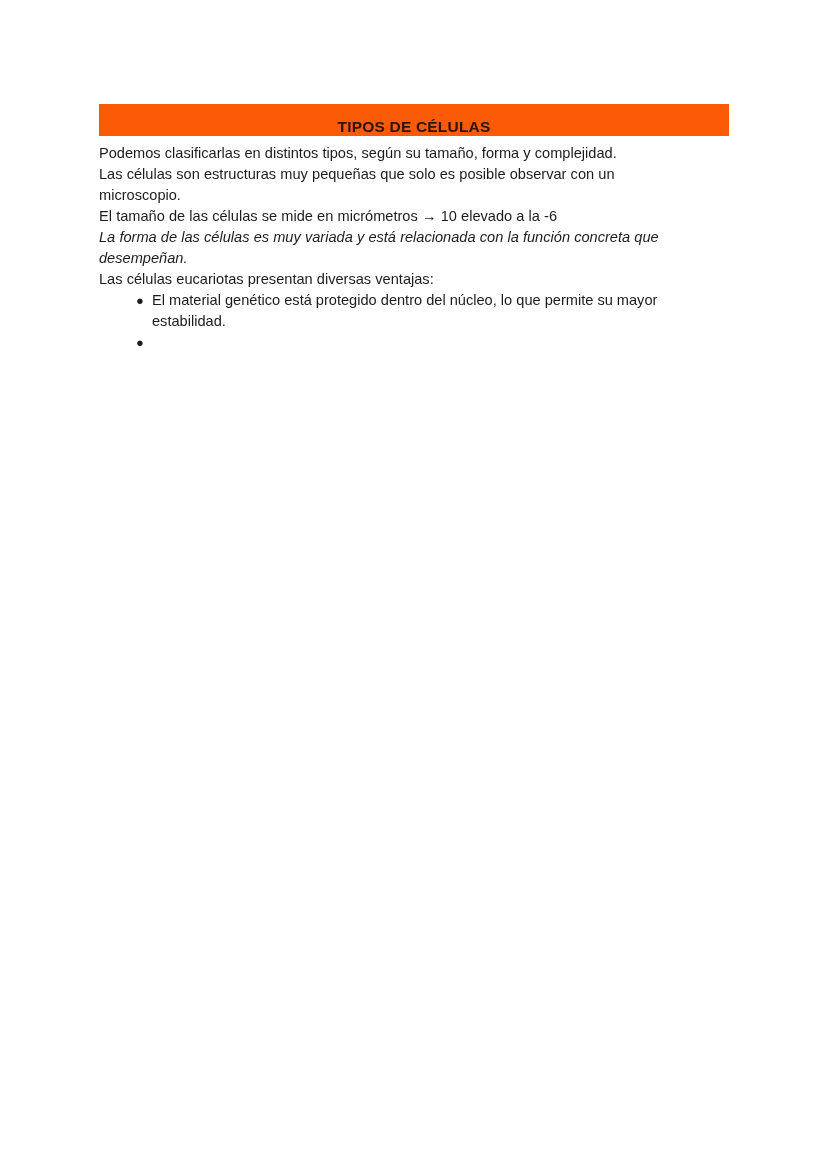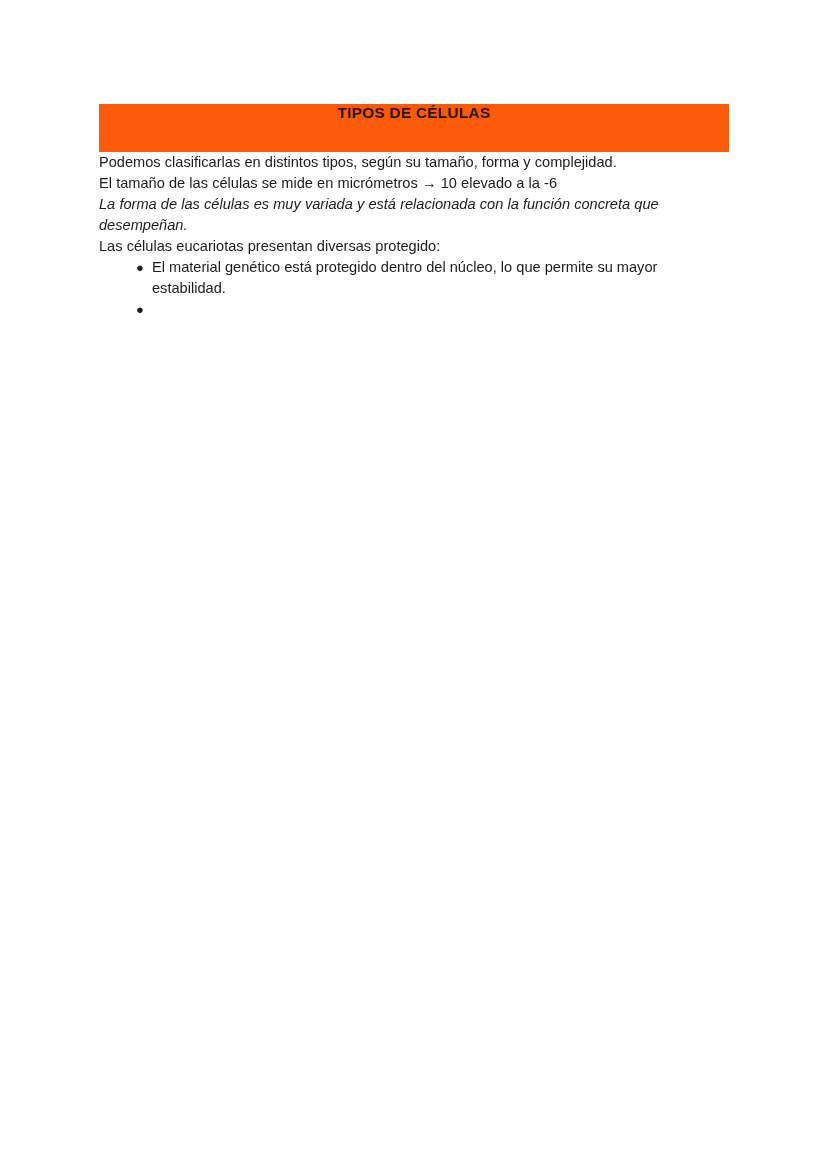--- a/index.html
+++ b/index.html
@@ -22,36 +22,37 @@
   }
   .content {
     position: absolute;
     left: 99px;
     top: 104px;
     width: 631px;
   }
   .title-banner {
     background: #fb5a06;
     width: 630px;
-    height: 48px;
+    height: 32px;
     display: flex;
-    align-items: flex-start;
+    align-items: flex-end;
     justify-content: center;
     box-sizing: border-box;
   }
   .title-banner-text {
     font-family: "Liberation Sans", sans-serif;
     font-weight: bold;
     font-size: 15.5px;
     letter-spacing: 0.2px;
     color: #2b1405;
     text-align: center;
     white-space: nowrap;
   }
   .body-block {
+    margin-top: 7px;
     width: 600px;
   }
   .para {
     font-size: 14.6px;
     line-height: 21px;
     color: #1c1c1c;
     margin: 0;
     text-align: left;
     word-spacing: 0.1px;
   }
@@ -93,27 +94,28 @@
   <div class="content">
 
     <div class="title-banner">
       <span class="title-banner-text">TIPOS DE CÉLULAS</span>
     </div>
 
     <div class="body-block">
 
       <p class="para">Podemos clasificarlas en distintos tipos, según su tamaño, forma y complejidad.</p>
 
+      <p class="para para-wide">Las células son estructuras muy pequeñas que solo es posible observar con un microscopio.</p>
 
       <p class="para">El tamaño de las células se mide en micrómetros → 10 elevado a la -6</p>
 
       <p class="para para-xwide">La forma de las células es muy variada y está relacionada con la función concreta que desempeñan.</p>
 
 
-      <p class="para">Las células eucariotas presentan diversas protegido:</p>
+      <p class="para">Las células eucariotas presentan diversas ventajas:</p>
 
       <ul class="bullet-list">
         <li class="bullet-item">
           <span class="bullet-marker">●</span>
           <span>El material genético está protegido dentro del núcleo, lo que permite su mayor estabilidad.</span>
         </li>
         <li class="bullet-item">
           <span class="bullet-marker">●</span>
         </li>
       </ul>

